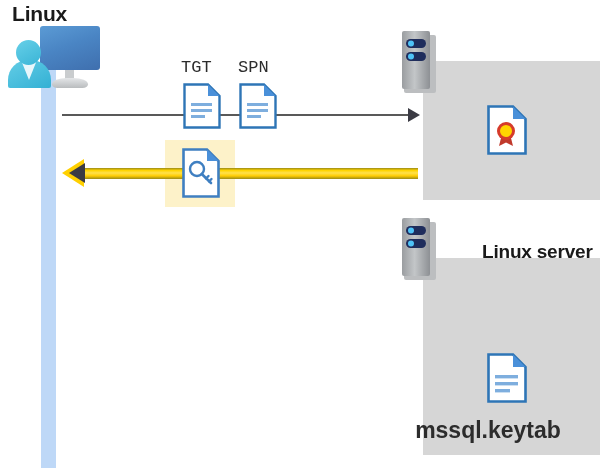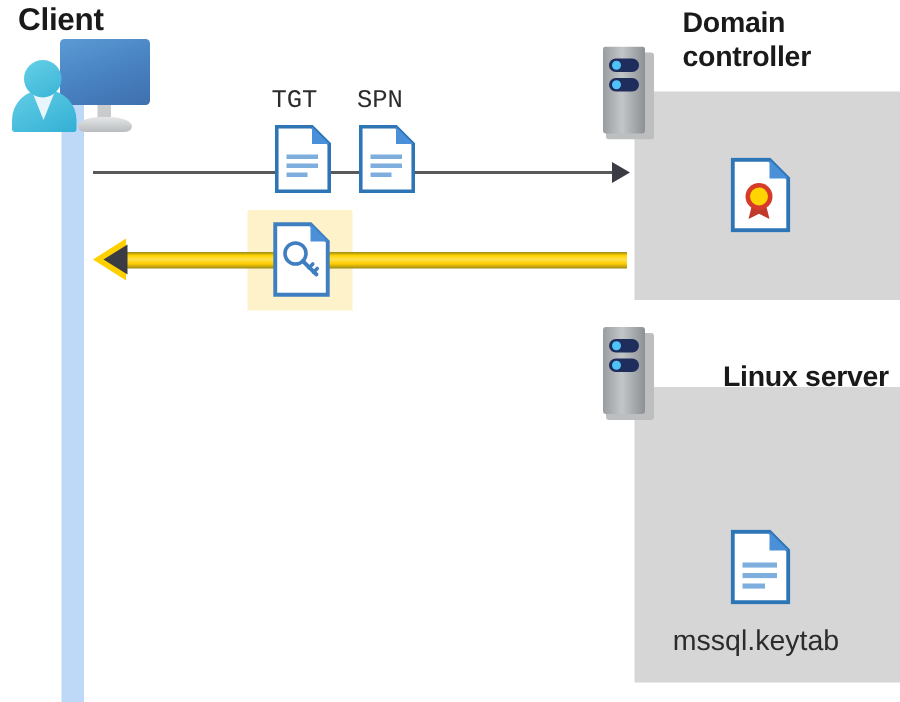--- a/index.html
+++ b/index.html
@@ -133,25 +133,26 @@
   
   .doc-label {
     font-size: 17px;
     color: #2c2c2c;
     font-family: Liberation Mono, monospace;
   }
   #tgt-label { left: 181px; top: 58px; }
   #spn-label { left: 238px; top: 58px; }
 
   #keytab-label {
-    left: 419px; top: 417px;
+    left: 403px; top: 417px;
     width: 170px;
     text-align: center;
-    font-size: 19px;
+    font-size: 23px;
     color: #2c2c2c;
+    font-weight: bold;
   }
 
   
   .panel { background: #d6d6d6; }
   #dc-panel    { left: 423px; top: 61px;  width: 177px; height: 139px; }
   #linux-panel { left: 423px; top: 258px; width: 177px; height: 197px; }
 
   
   .server-rack {
     width: 34px; height: 62px;
@@ -181,22 +182,21 @@
 
   <div class="abs" id="client-icon">
     <div class="abs" id="monitor-screen"></div>
     <div class="abs" id="monitor-neck"></div>
     <div class="abs" id="monitor-base"></div>
     <div class="abs" id="person-body"></div>
     <div class="abs" id="person-collar"></div>
     <div class="abs" id="person-head"></div>
   </div>
 
-  <div class="abs title" id="client-title">Client</div>
-  <div class="abs title" id="dc-title">Domain controller</div>
+  <div class="abs title" id="client-title">Linux</div>
   <div class="abs title" id="linux-title">Linux server</div>
 
   <div class="abs" id="req-line"></div>
   <div class="abs" id="req-arrowhead"></div>
 
   <div class="abs" id="highlight-box"></div>
 
   <div class="abs" id="resp-line"></div>
   <div class="abs" id="resp-arrow-outer"></div>
   <div class="abs" id="resp-arrow-inner"></div>

